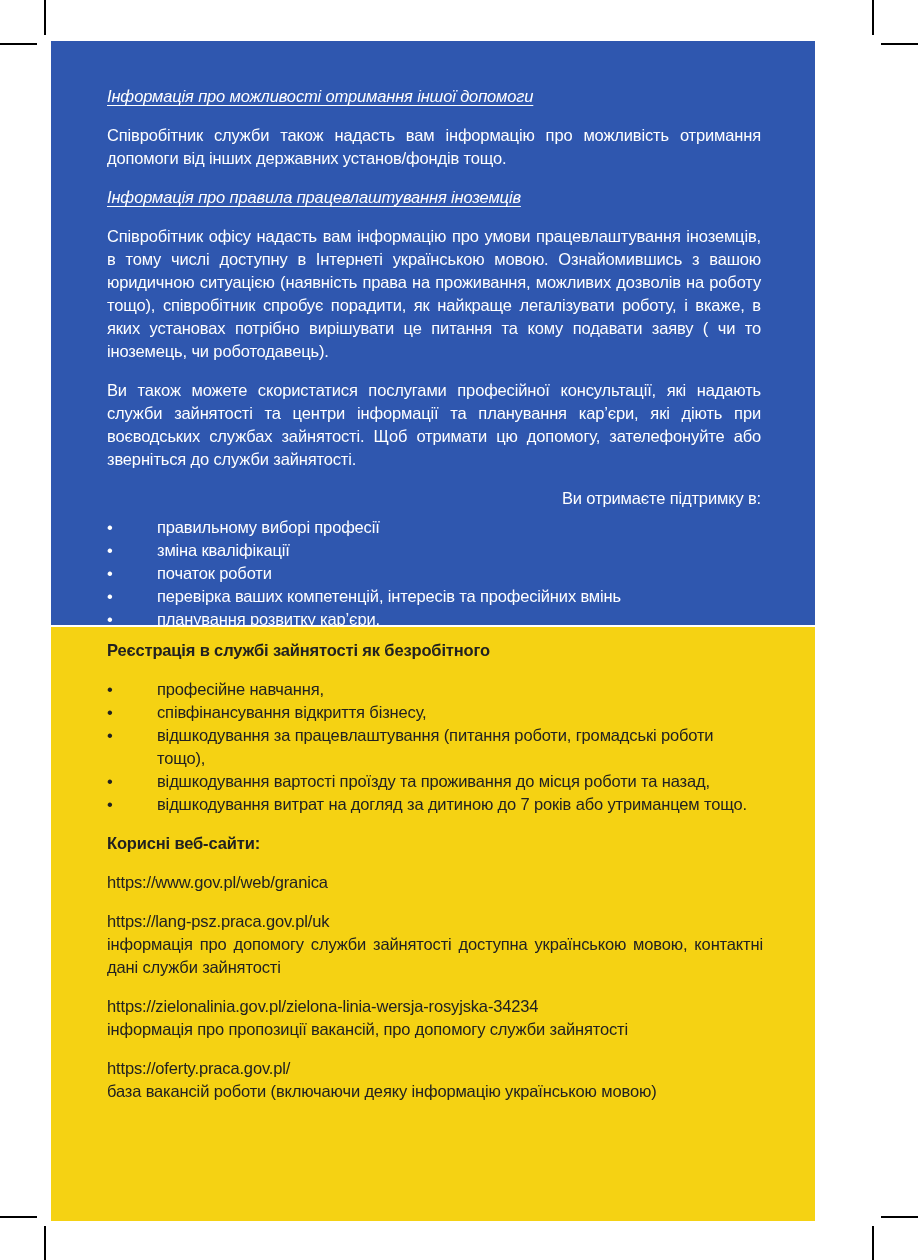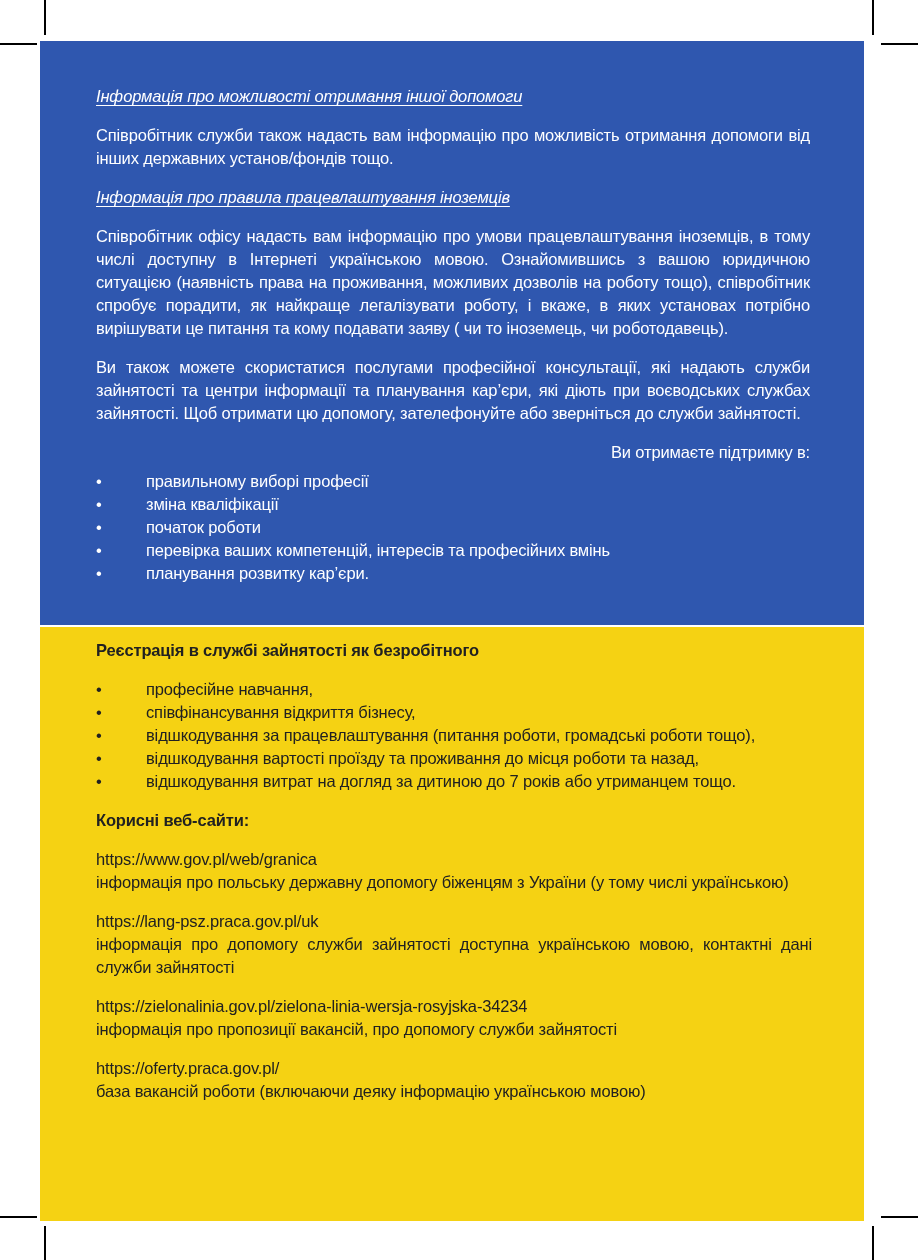--- a/index.html
+++ b/index.html
@@ -20,22 +20,22 @@
   .m-tl-h { left: 0;     top: 43px;    width: 37px;  }
   .m-tr-v { left: 872px; top: 0;       height: 35px; }
   .m-tr-h { left: 881px; top: 43px;    width: 37px;  }
   .m-bl-h { left: 0;     top: 1216px;  width: 37px;  }
   .m-bl-v { left: 44px;  top: 1226px;  height: 34px; }
   .m-br-h { left: 881px; top: 1216px;  width: 37px;  }
   .m-br-v { left: 872px; top: 1226px;  height: 34px; }
 
   .panel {
     position: absolute;
-    left: 40px;
-    width: 824px;
+    left: 51px;
+    width: 764px;
     box-sizing: border-box;
     overflow: hidden;
     font-size: 16.5px;
     line-height: 23px;
     letter-spacing: -0.15px;
   }
   .panel.blue {
     top: 41px; height: 584px;
     background: #2f57af;
     color: #ffffff;
@@ -146,21 +146,20 @@
       <div class="li-row">
         <span class="li-dot">•</span>
         <span class="li-text">відшкодування витрат на догляд за дитиною до 7 років або утриманцем тощо.</span>
       </div>
     </div>
 
     <h2 class="bhead">Корисні веб-сайти:</h2>
 
     <div class="site">
       <div class="url">https://www.gov.pl/web/granica</div>
-      <p class="desc">інформація про польську державну допомогу біженцям з України (у тому числі українською)</p>
     </div>
     <div class="site">
       <div class="url">https://lang-psz.praca.gov.pl/uk</div>
       <p class="desc">інформація про допомогу служби зайнятості доступна українською мовою, контактні дані служби зайнятості</p>
     </div>
     <div class="site">
       <div class="url">https://zielonalinia.gov.pl/zielona-linia-wersja-rosyjska-34234</div>
       <p class="desc">інформація про пропозиції вакансій, про допомогу служби зайнятості</p>
     </div>
     <div class="site">

